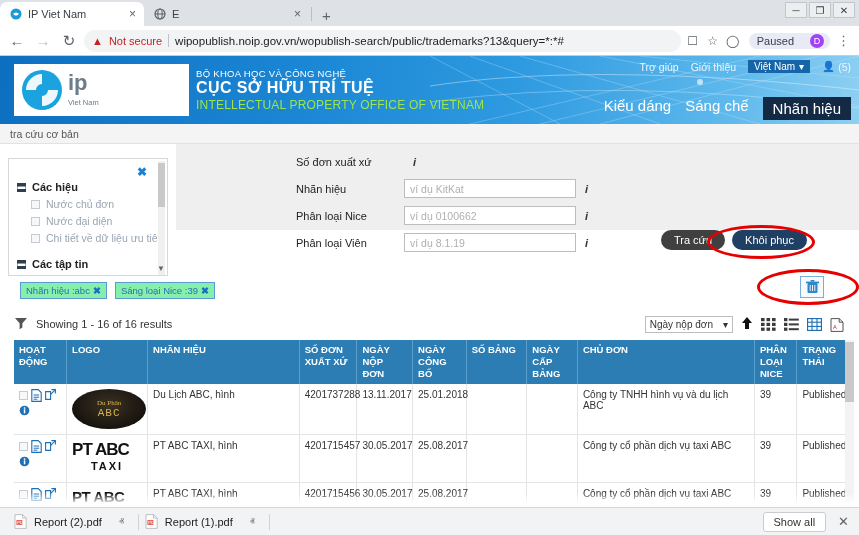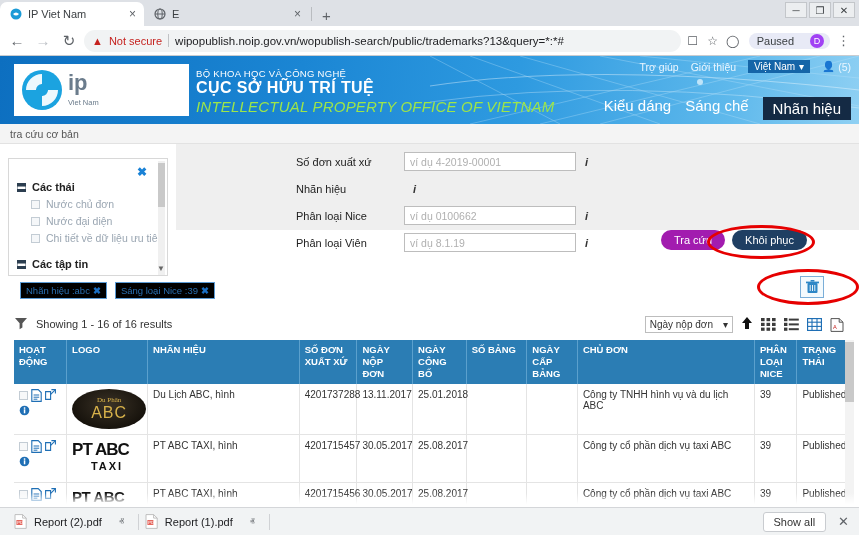--- a/index.html
+++ b/index.html
@@ -72,21 +72,21 @@
   .logo-box {
     position:absolute; left:14px; top:8px; width:175px; height:52px;
     background:#fff; display:flex; align-items:center; gap:4px; padding-left:6px;
   }
   .logo-mark { width:44px; height:44px; position:relative; }
   .logo-ip { font-size:22px; color:#6b7c8c; font-weight:bold; line-height:1; }
   .logo-vn { font-size:7.5px; color:#6b7c8c; }
   .banner-text { position:absolute; left:196px; top:12px; line-height:1.18; }
   .bt1 { font-size:9.5px; color:#fff; letter-spacing:.3px; }
   .bt2 { font-size:16px; color:#fff; font-weight:bold; letter-spacing:.4px; }
-  .bt3 { font-size:15px; color:#9de54a; letter-spacing:.2px;font-style:italic; }
+  .bt3 { font-size:12px; color:#9de54a; letter-spacing:.2px; }
 
   .toplinks {
     position:absolute; right:8px; top:4px; display:flex; align-items:center;
     gap:12px; font-size:10.5px; color:#eaf6ff;
   }
   .lang-chip {
     background:#1565a8; color:#fff; padding:1px 6px; font-size:10px;
     display:flex; align-items:center; gap:4px;
   }
   .usercount { display:flex; align-items:center; gap:3px; color:#eaf6ff; }
@@ -139,31 +139,31 @@
   .flabel { width:108px; font-size:11px; color:#222; }
   .finput {
     width:172px; height:19px; border:1px solid #bdbdbd; background:#fff;
     font-size:10.5px; color:#aaa; padding:0 5px; font-family:"Liberation Sans", sans-serif;
   }
   .finput::placeholder { color:#b0b0b0; }
   .finfo { margin-left:9px; font-size:11px; color:#333; font-weight:bold; font-style:italic; }
 
   .btnrow { position:absolute; right:52px; top:86px; display:flex; gap:7px; }
   .btn { border-radius:11px; font-size:11px; color:#fff; padding:4px 13px; }
-  .btn.search { background:#a21caf; }
+  .btn.search { background:#404040; }
   .btn.reset { background:#1f3f63; }
 
   .ellipse {
     position:absolute; border:3px solid #e60000; border-radius:50%;
     pointer-events:none;
   }
 
   .chips { position:absolute; left:20px; top:138px; display:flex; gap:8px; }
   .chip {
-    border:1px solid #5b9bd5; color:#2a6fb0; background:#000000;
+    border:1px solid #5b9bd5; color:#2a6fb0; background:#86efac;
     font-size:9.5px; padding:2px 5px; display:flex; align-items:center; gap:3px;
   }
   .chip b { color:#1a6fc4; }
 
   .trashbtn {
     position:absolute; left:800px; top:132px; width:24px; height:22px;
     border:1px solid #7aaed8; background:#f4fafd;
     display:flex; align-items:center; justify-content:center;
   }
 
@@ -197,21 +197,21 @@
   .act { display:flex; flex-wrap:wrap; gap:3px; align-items:flex-start; }
   .rowcbx { width:9px; height:9px; border:1px solid #c3ccd4; background:#f7f8f9; margin-top:2px; }
 
   .logo-abc {
     width:74px; height:40px; border-radius:50%;
     background:radial-gradient(ellipse at 50% 40%, #3a3226 0%, #15110b 75%);
     display:flex; flex-direction:column; align-items:center; justify-content:center;
     color:#d8b24a;
   }
   .logo-abc .l1 { font-size:7px; font-family:"Liberation Serif", serif; }
-  .logo-abc .l2 { font-size:16px; font-family:Liberation Sans, sans-serif; letter-spacing:1px; }
+  .logo-abc .l2 { font-size:11px; font-family:Liberation Mono, monospace; letter-spacing:1px; }
   .logo-pt { font-weight:bold; font-family:"Liberation Sans", sans-serif; color:#111; }
   .logo-pt .p1 { font-size:17px; letter-spacing:-1px; }
   .logo-pt .p2 { font-size:11px; text-align:center; letter-spacing:2px; }
   .logo-pt3 { font-weight:bold; font-size:15px; color:#111; letter-spacing:-.5px; }
 
   .vscroll {
     position:absolute; right:5px; top:196px; width:9px; height:300px; background:#f3f3f3;
   }
   .vthumb { position:absolute; right:5px; top:198px; width:9px; height:60px; background:#c9c9c9; }
 
@@ -353,21 +353,21 @@
 <div class="content">
 
   <div class="panel-bg"></div>
 
   <div class="sidebar">
     <span class="side-close">✖</span>
 
     <div class="side-group">
       <div class="side-head">
         <span class="minus-box">▬</span>
-        <span>Các thái</span>
+        <span>Các hiệu</span>
       </div>
       <div class="side-opt">
         <span class="cbx"></span>
         <span>Nước chủ đơn</span>
       </div>
       <div class="side-opt">
         <span class="cbx"></span>
         <span>Nước đại diện</span>
       </div>
       <div class="side-opt">
@@ -388,25 +388,25 @@
     </div>
 
     <div class="side-scroll"></div>
     <div class="side-thumb"></div>
     <div class="side-arrow">▼</div>
   </div>
 
   <div class="form">
     <div class="frow">
       <span class="flabel">Số đơn xuất xứ</span>
-      <input class="finput" placeholder="ví dụ 4-2019-00001" style="">
       <span class="finfo">i</span>
     </div>
     <div class="frow">
       <span class="flabel">Nhãn hiệu</span>
+      <input class="finput" placeholder="ví dụ KitKat" style="">
       <span class="finfo">i</span>
     </div>
     <div class="frow">
       <span class="flabel">Phân loại Nice</span>
       <input class="finput" placeholder="ví dụ 0100662" style="">
       <span class="finfo">i</span>
     </div>
     <div class="frow">
       <span class="flabel">Phân loại Viên</span>
       <input class="finput" placeholder="ví dụ 8.1.19" style="">

